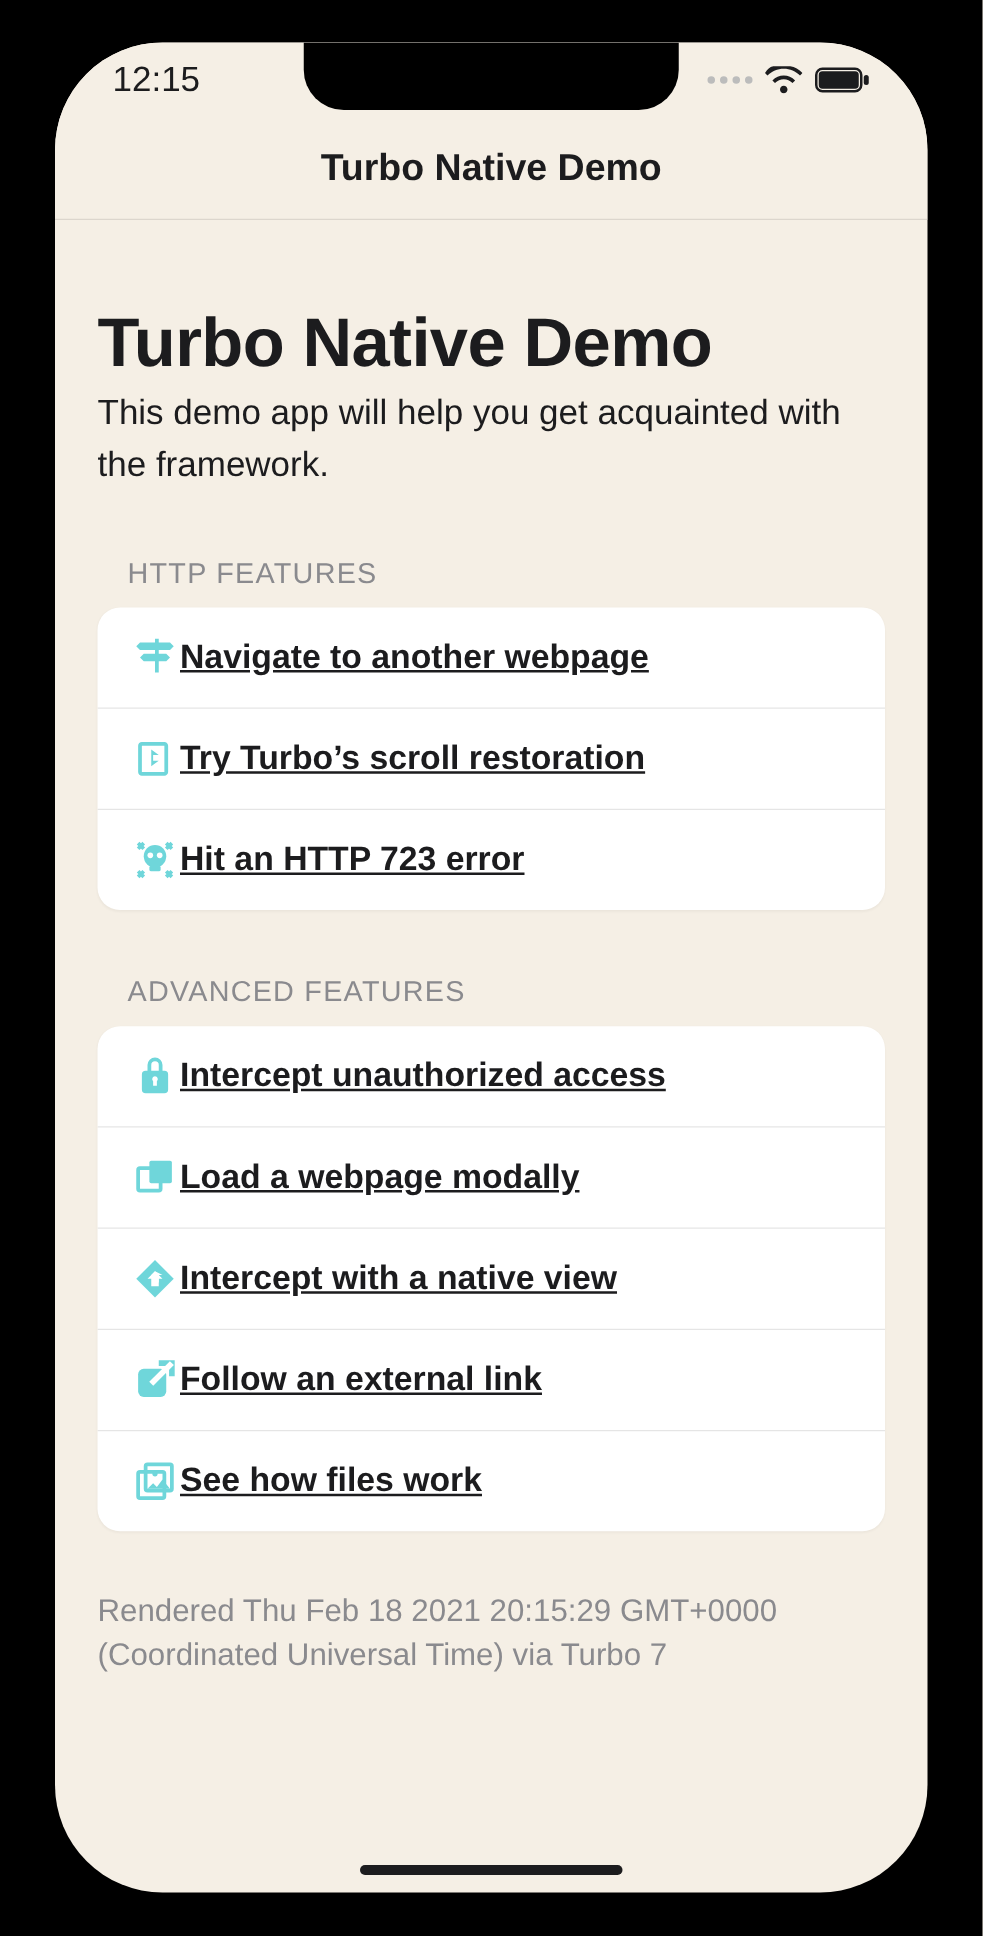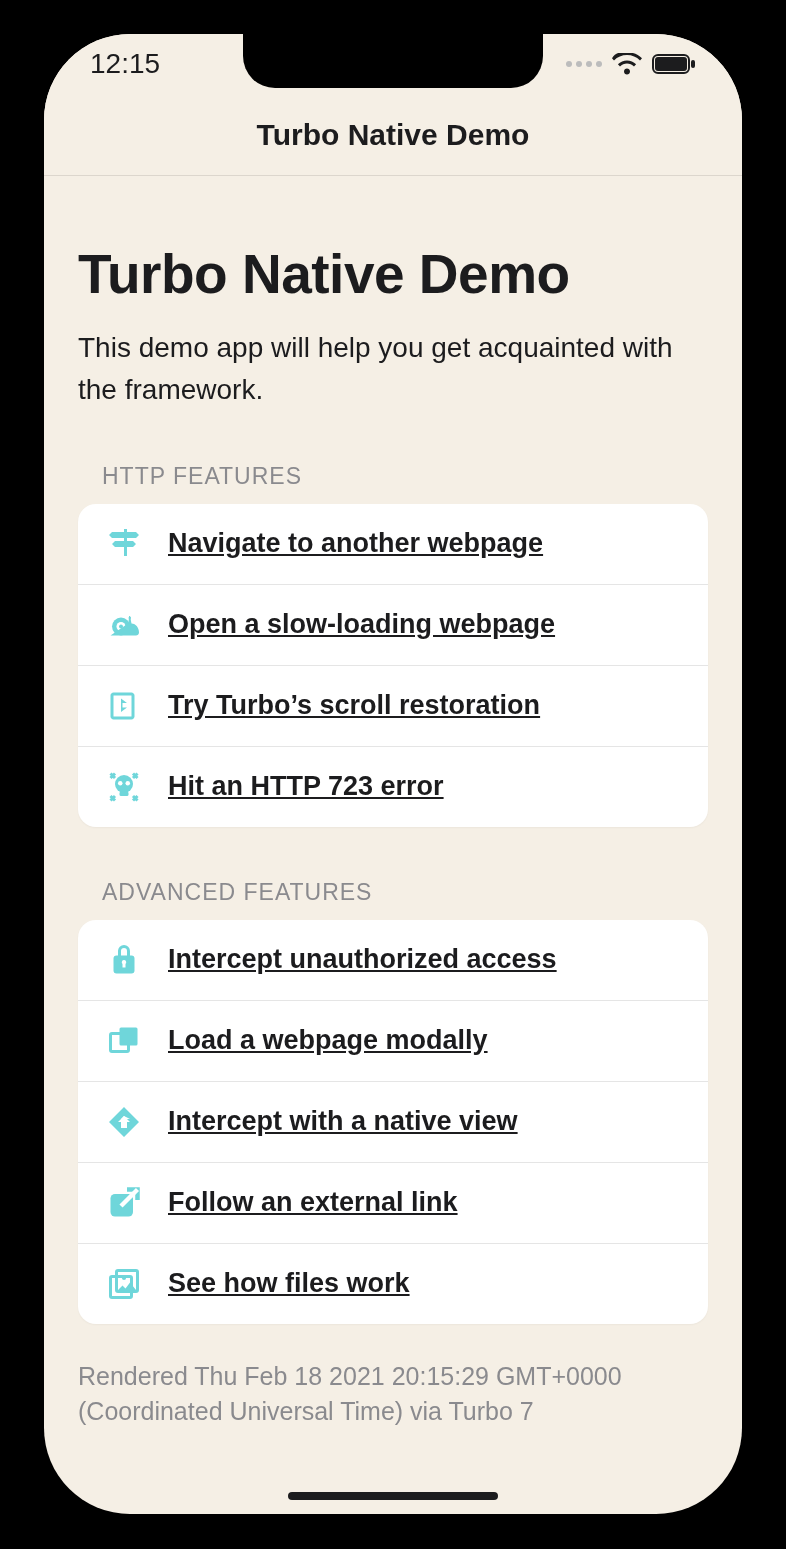--- a/index.html
+++ b/index.html
@@ -91,63 +91,62 @@
   .page-title {
     font-size:55px;
     font-weight:800;
     letter-spacing:-.5px;
     margin-top:68px;
     line-height:1.1;
   }
   .page-sub {
     font-size:28px;
     line-height:1.5;
-    margin-top:22px;
+    margin-top:4px;
     color:#1c1c1e;
   }
 
   .section-heading {
     font-size:23px;
     letter-spacing:1px;
     color:#8a8a8e;
     margin:52px 0 14px 24px;
     font-weight:500;
   }
 
   .card {
     background:#fff;
     border-radius:18px;
     box-shadow:0 1px 2px rgba(0,0,0,.04);
     overflow:hidden;
   }
   .row {
     display:flex;
     align-items:center;
-    gap:24px;
     padding:20px 26px;
     border-top:1px solid rgba(0,0,0,.10);
     cursor:pointer;
   }
   .row:first-child { border-top:none; }
   .row .icon {
     width:40px; height:40px;
     display:flex; align-items:center; justify-content:center;
     color:#6fd6da;
     flex-shrink:0;
   }
   .row .icon svg { width:36px; height:36px; fill:currentColor; }
   .row .label {
     font-size:27px;
     font-weight:700;
     text-decoration:underline;
     color:#1c1c1e;
   }
 
   .footer {
-    margin-top:35px;
+    margin-top:47px;
     font-size:25px;
     color:#8a8a8e;
     line-height:1.4;
   }
 
   
   .home-indicator {
     position:absolute;
     bottom:14px; left:50%;
     transform:translateX(-50%);
@@ -206,31 +205,20 @@
 
         <div class="row">
           <span class="icon">
             <svg viewBox="0 0 24 24">
                 <path d="M12 2h2v2h6l2 2-2 2h-6v2h4l2 2-2 2h-4v6h-2v-6H6l-2-2 2-2h6V8H4L2 6l2-2h8V2z"></path>
               </svg>
           </span>
           <span class="label">Navigate to another webpage</span>
         </div>
 
-        <div class="row">
-          <span class="icon">
-            <svg viewBox="0 0 24 24">
-                <circle cx="10" cy="13" r="6"></circle>
-                <circle cx="10" cy="13" r="3" fill="#fff"></circle>
-                <circle cx="10" cy="13" r="1.3"></circle>
-                <path d="M3 19h17c1 0 2-.8 2-2 0-3-2-6-5-6l-1-5-1 1 .7 4H16l.7-4-1-1-1 5" fill="currentColor"></path>
-              </svg>
-          </span>
-          <span class="label">Open a slow-loading webpage</span>
-        </div>
 
         <div class="row">
           <span class="icon">
             <svg viewBox="0 0 24 24">
                 <path d="M5 3h12c1 0 2 .9 2 2v14c0 1-.9 2-2 2H5c-1 0-2-.9-2-2V5c0-1.1.9-2 2-2zm0 2v14h12V5H5zm5 2l4 3h-3v3l3 .01L10 16V7z"></path>
               </svg>
           </span>
           <span class="label">Try Turbo’s scroll restoration</span>
         </div>
 

